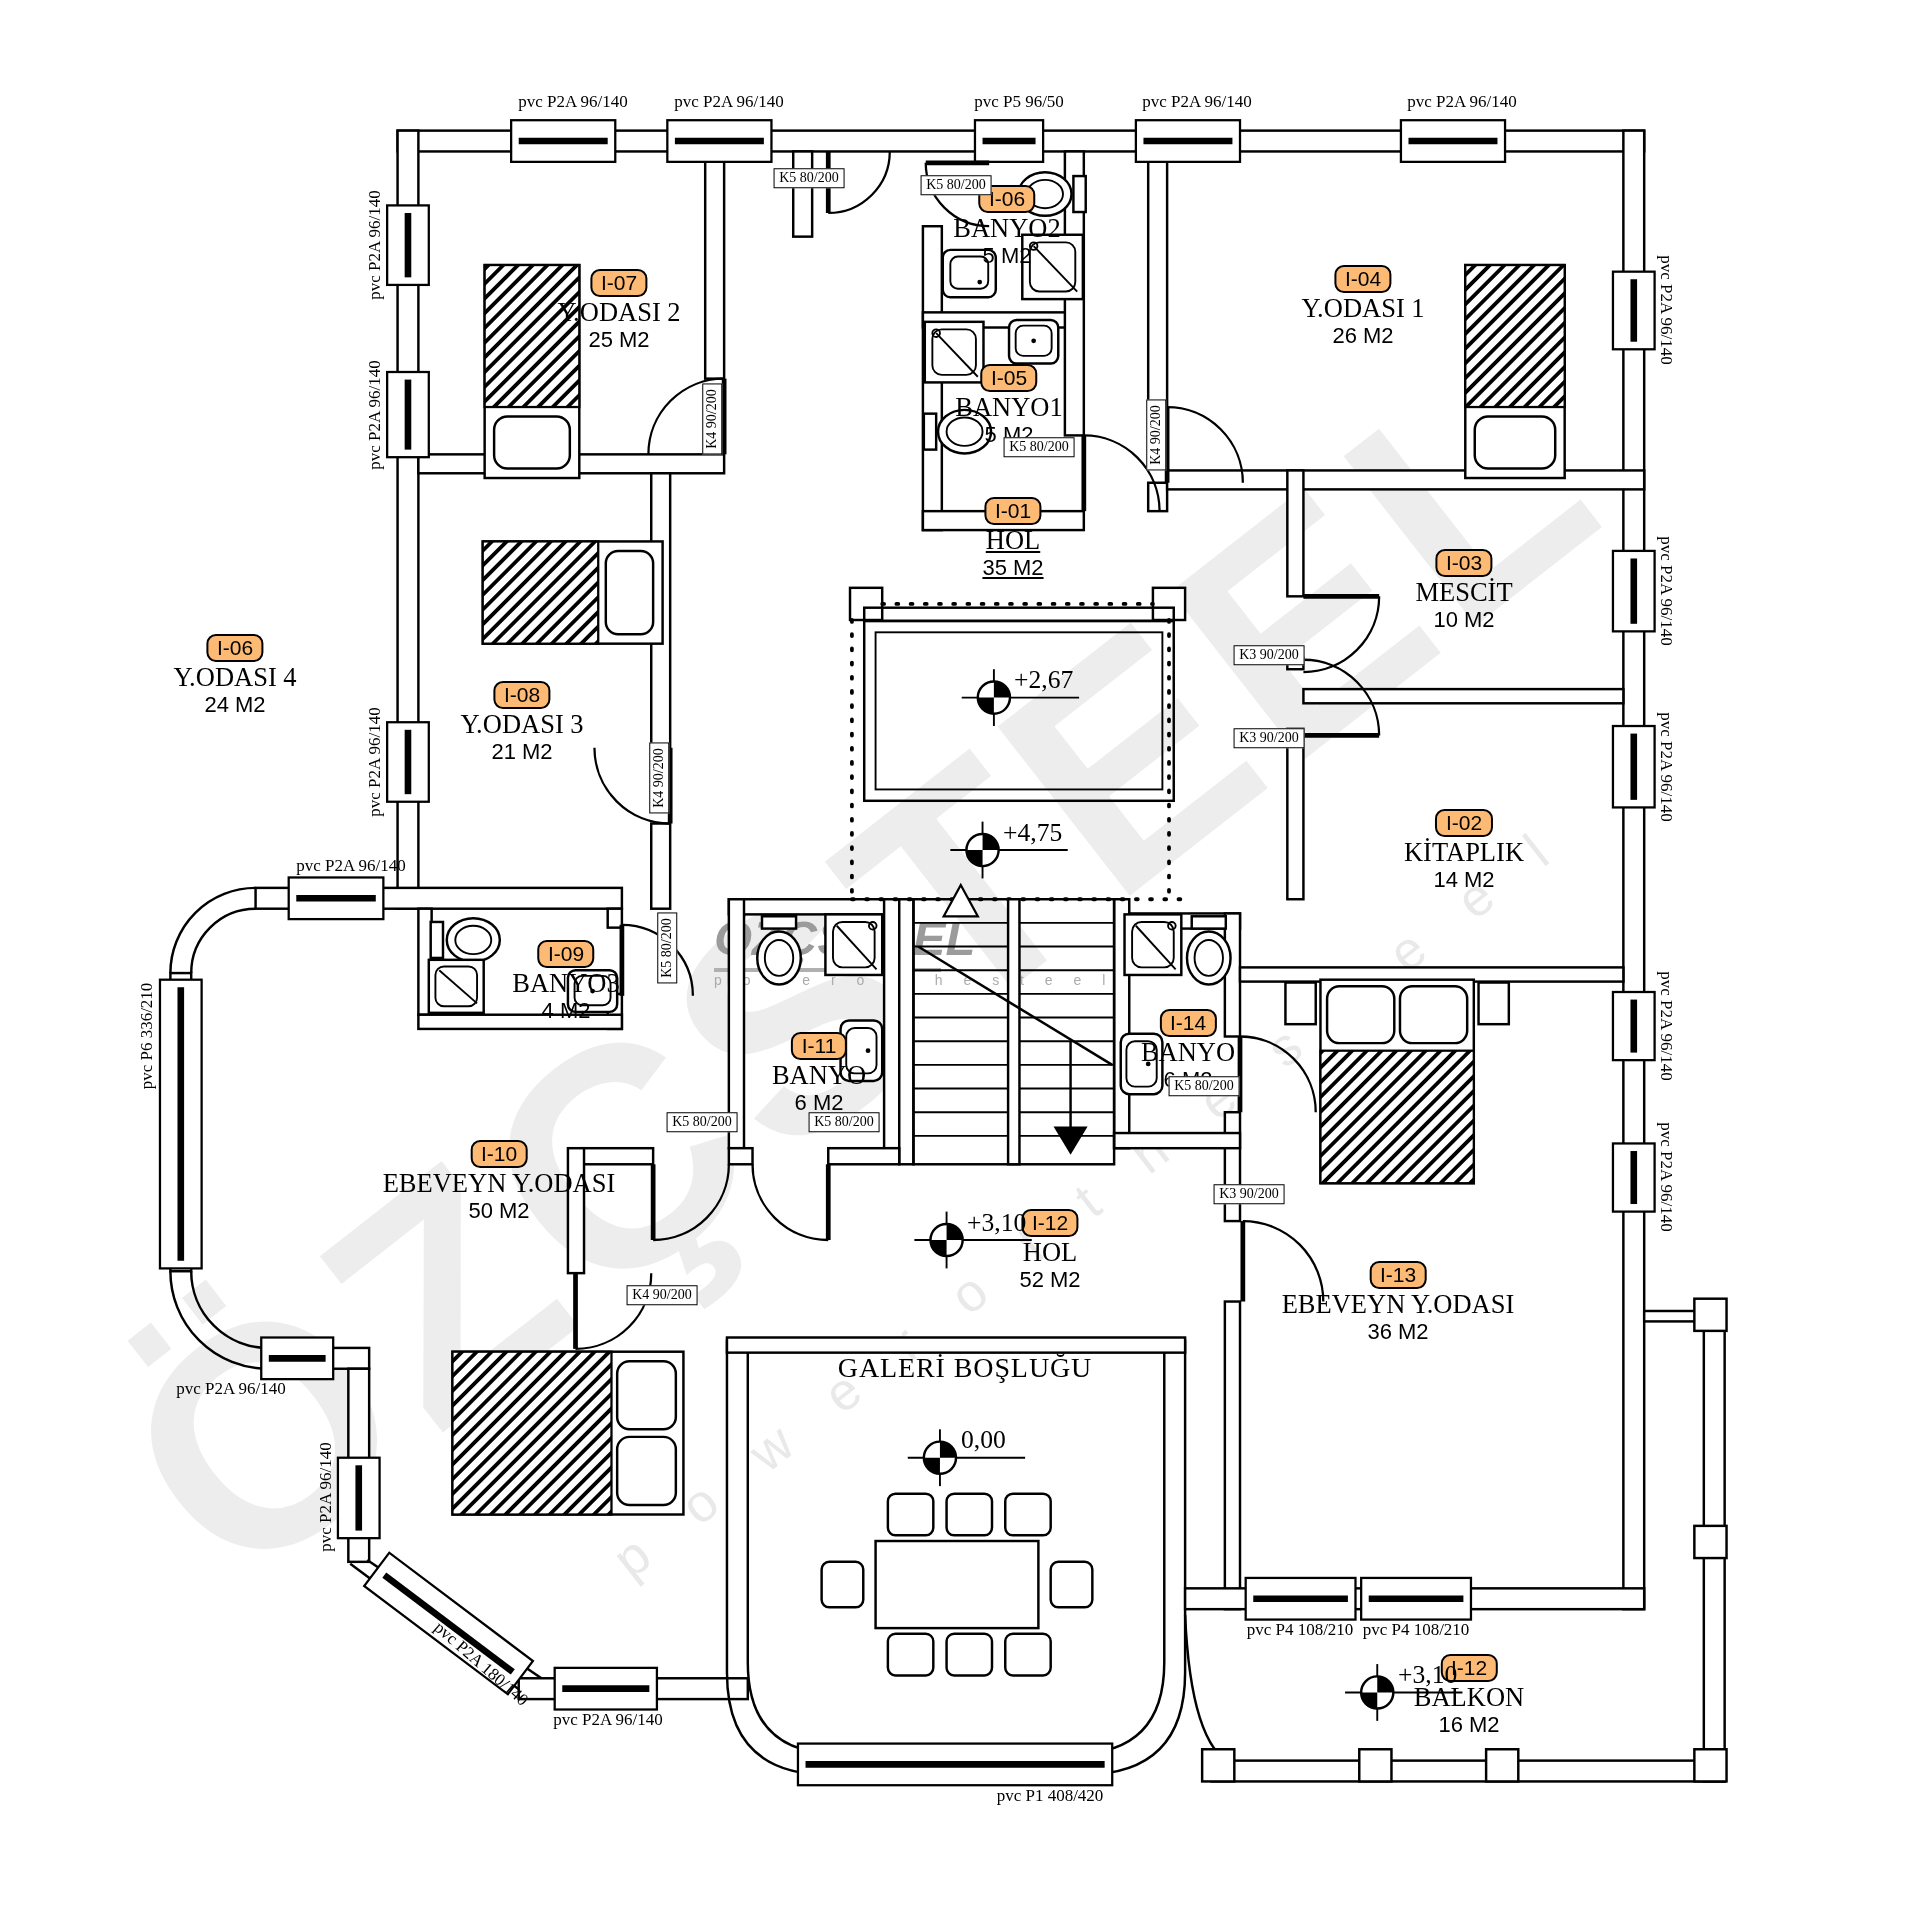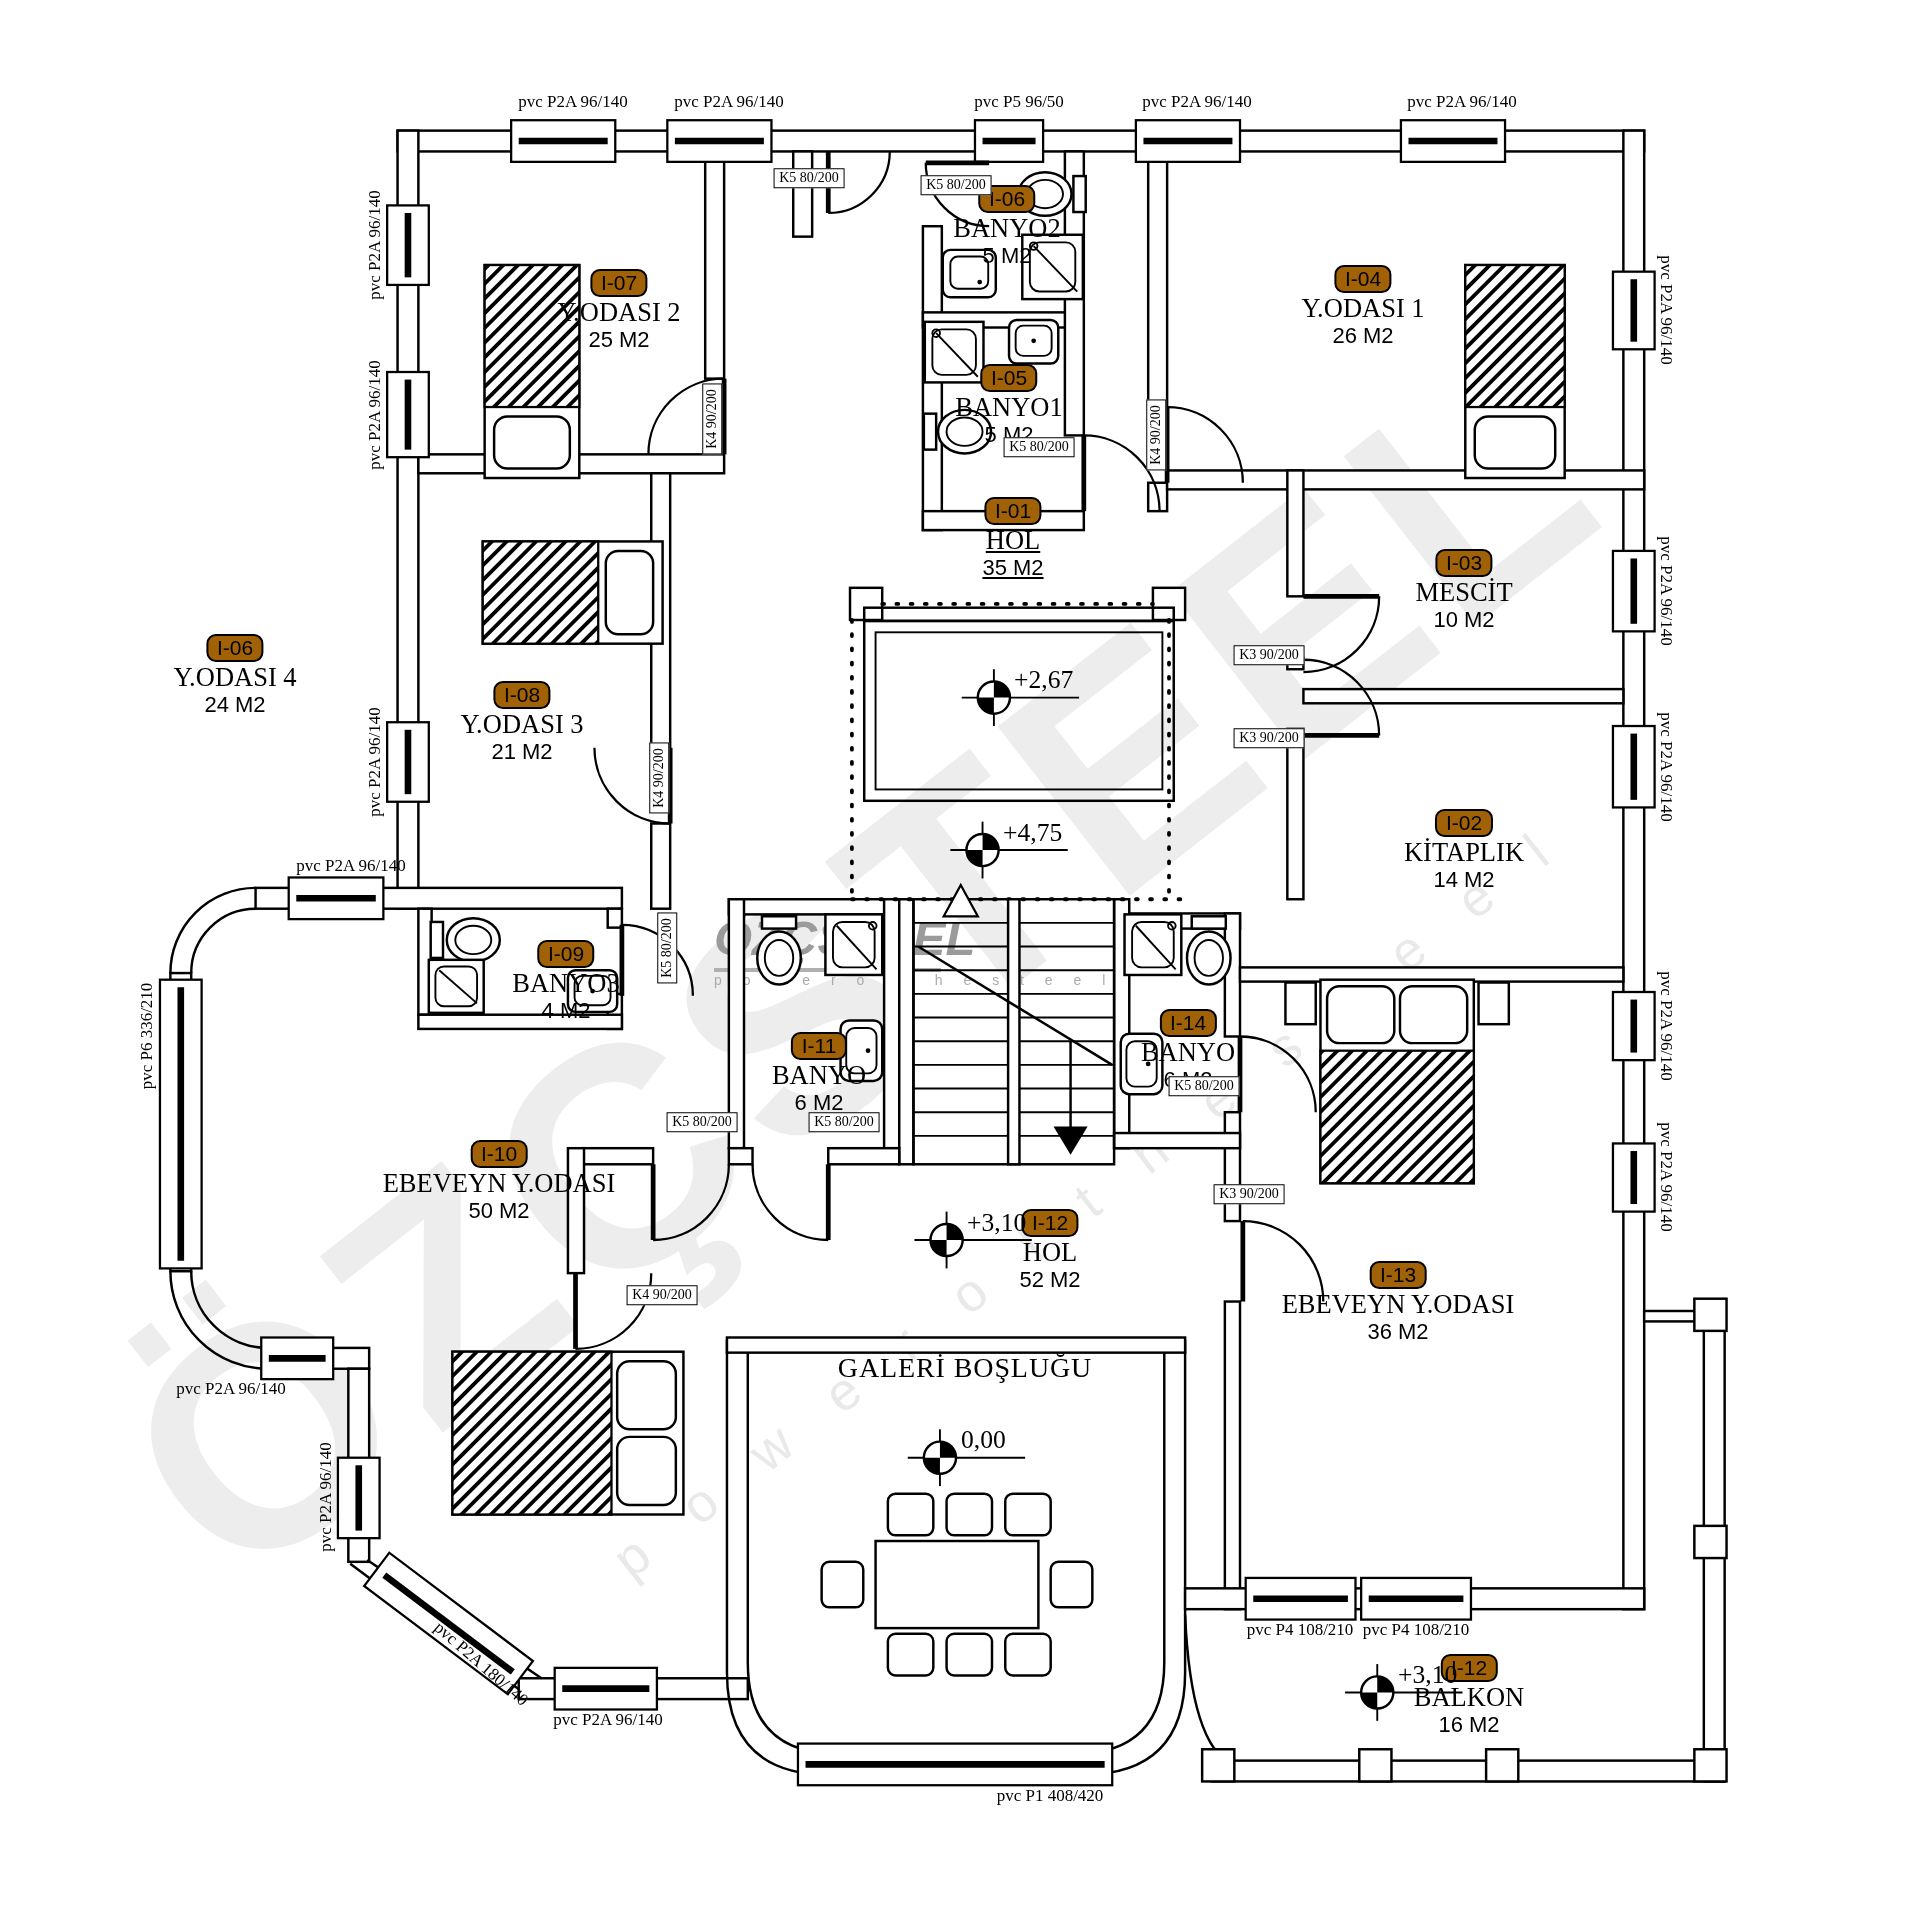--- a/index.html
+++ b/index.html
@@ -13,21 +13,21 @@
   .dr{fill:none;stroke:#000;stroke-width:2.4;}
   .dl{stroke:#000;stroke-width:5;}
   .fx{fill:#fff;stroke:#000;stroke-width:2.6;}
   .fx2{fill:none;stroke:#000;stroke-width:2;}
   .dot{fill:none;stroke:#000;stroke-width:4;stroke-dasharray:2 13;stroke-linecap:round;}
   
   .lbl{position:absolute;z-index:5;white-space:nowrap;}
   .ctr{transform:translate(-50%,-50%);}
   .rl{position:absolute;z-index:5;text-align:center;transform:translateX(-50%);line-height:1.12;}
   .rc{display:inline-block;border:2.4px solid #000;border-radius:9.5px;padding:0 8.5px;
-      font-family:"Liberation Sans",sans-serif;font-size:21px;background:#a16207;}
+      font-family:"Liberation Sans",sans-serif;font-size:21px;background:#fdba74;}
   .rn{display:block;font-family:"Liberation Serif",serif;font-size:26.5px;margin-top:1.9px;}
   .ra{display:block;font-family:"Liberation Sans",sans-serif;font-size:22px;}
   .wl{font-family:"Liberation Serif",serif;font-size:17px;}
   .v90{transform:translate(-50%,-50%) rotate(-90deg);}
   .v90r{transform:translate(-50%,-50%) rotate(90deg);}
   .d41{transform:translate(-50%,-50%) rotate(41deg);}
   .dlab{font-family:"Liberation Serif",serif;font-size:14px;border:1.9px solid #000;
         background:#fff;padding:0 4.7px;line-height:1.25;}
   .lvl{font-family:"Liberation Serif",serif;font-size:25.6px;}
   .gal{font-family:"Liberation Serif",serif;font-size:28px;letter-spacing:0.9px;}

